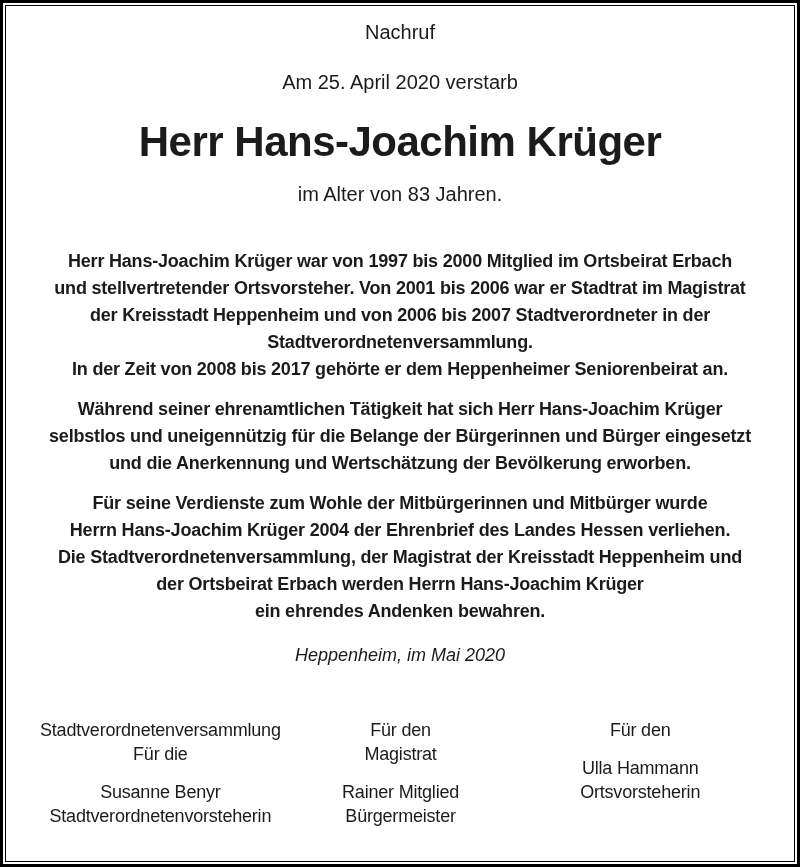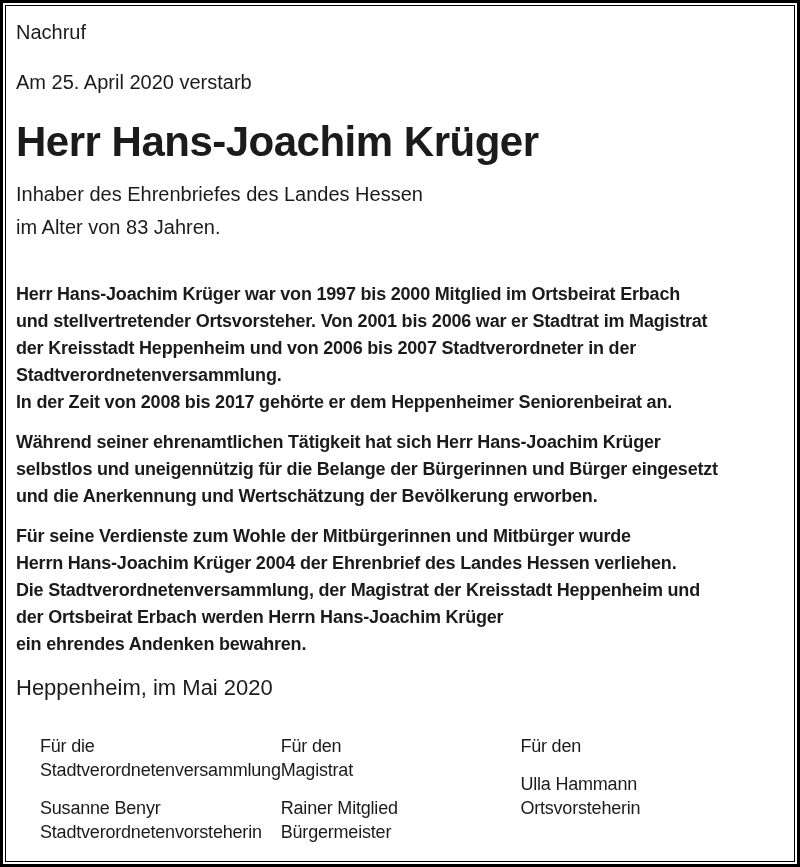--- a/index.html
+++ b/index.html
@@ -18,21 +18,21 @@
     padding: 2px;
     font-family: "Liberation Sans", "DejaVu Sans", sans-serif;
     color: #1b1b1b;
   }
   .frame-inner {
     box-sizing: border-box;
     width: 100%;
     height: 100%;
     border: 1px solid #000000;
     padding: 14px 10px 0 10px;
-    text-align: left;
+    text-align: center;
     overflow: hidden;
   }
   .kicker {
     font-size: 20px;
     line-height: 24px;
     margin: 0 0 26px 0;
   }
   .date-line {
     font-size: 20px;
     line-height: 24px;
@@ -60,23 +60,24 @@
     line-height: 27px;
     letter-spacing: -0.2px;
     white-space: pre-line;
     margin: 0 0 13px 0;
     font-weight: bold;
   }
   .para.last {
     margin-bottom: 18px;
   }
   .place-date {
-    font-size: 22px;
+    font-size: 18px;
     line-height: 24px;
-    margin: 0 0 34px 0;
+    margin: 0 0 51px 0;
+    font-style: italic;
   }
   .signatures {
     display: flex;
     padding: 0 24px;
   }
   .sig-col {
     flex: 1 1 0;
     font-size: 18px;
     line-height: 24px;
     letter-spacing: -0.2px;
@@ -93,21 +94,20 @@
 
 <div class="page">
   <div class="frame-inner">
 
     <div class="kicker">Nachruf</div>
 
     <div class="date-line">Am 25. April 2020 verstarb</div>
 
     <h1 class="deceased-name">Herr Hans-Joachim Krüger</h1>
 
-    <div class="honor-line">Inhaber des Ehrenbriefes des Landes Hessen</div>
 
     <div class="age-line">im Alter von 83 Jahren.</div>
 
     <p class="para">Herr Hans-Joachim Krüger war von 1997 bis 2000 Mitglied im Ortsbeirat Erbach
 und stellvertretender Ortsvorsteher. Von 2001 bis 2006 war er Stadtrat im Magistrat
 der Kreisstadt Heppenheim und von 2006 bis 2007 Stadtverordneter in der
 Stadtverordnetenversammlung.
 In der Zeit von 2008 bis 2017 gehörte er dem Heppenheimer Seniorenbeirat an.</p>
 
     <p class="para">Während seiner ehrenamtlichen Tätigkeit hat sich Herr Hans-Joachim Krüger
@@ -119,22 +119,22 @@
 Die Stadtverordnetenversammlung, der Magistrat der Kreisstadt Heppenheim und
 der Ortsbeirat Erbach werden Herrn Hans-Joachim Krüger
 ein ehrendes Andenken bewahren.</p>
 
     <div class="place-date">Heppenheim, im Mai 2020</div>
 
     <div class="signatures">
 
       <div class="sig-col">
         <div class="sig-org">
+          <div>Stadtverordnetenversammlung</div>
           <div>Für die</div>
-          <div>Stadtverordnetenversammlung</div>
         </div>
         <div class="sig-person">
           <div>Susanne Benyr</div>
           <div>Stadtverordnetenvorsteherin</div>
         </div>
       </div>
 
       <div class="sig-col">
         <div class="sig-org">
           <div>Für den</div>

